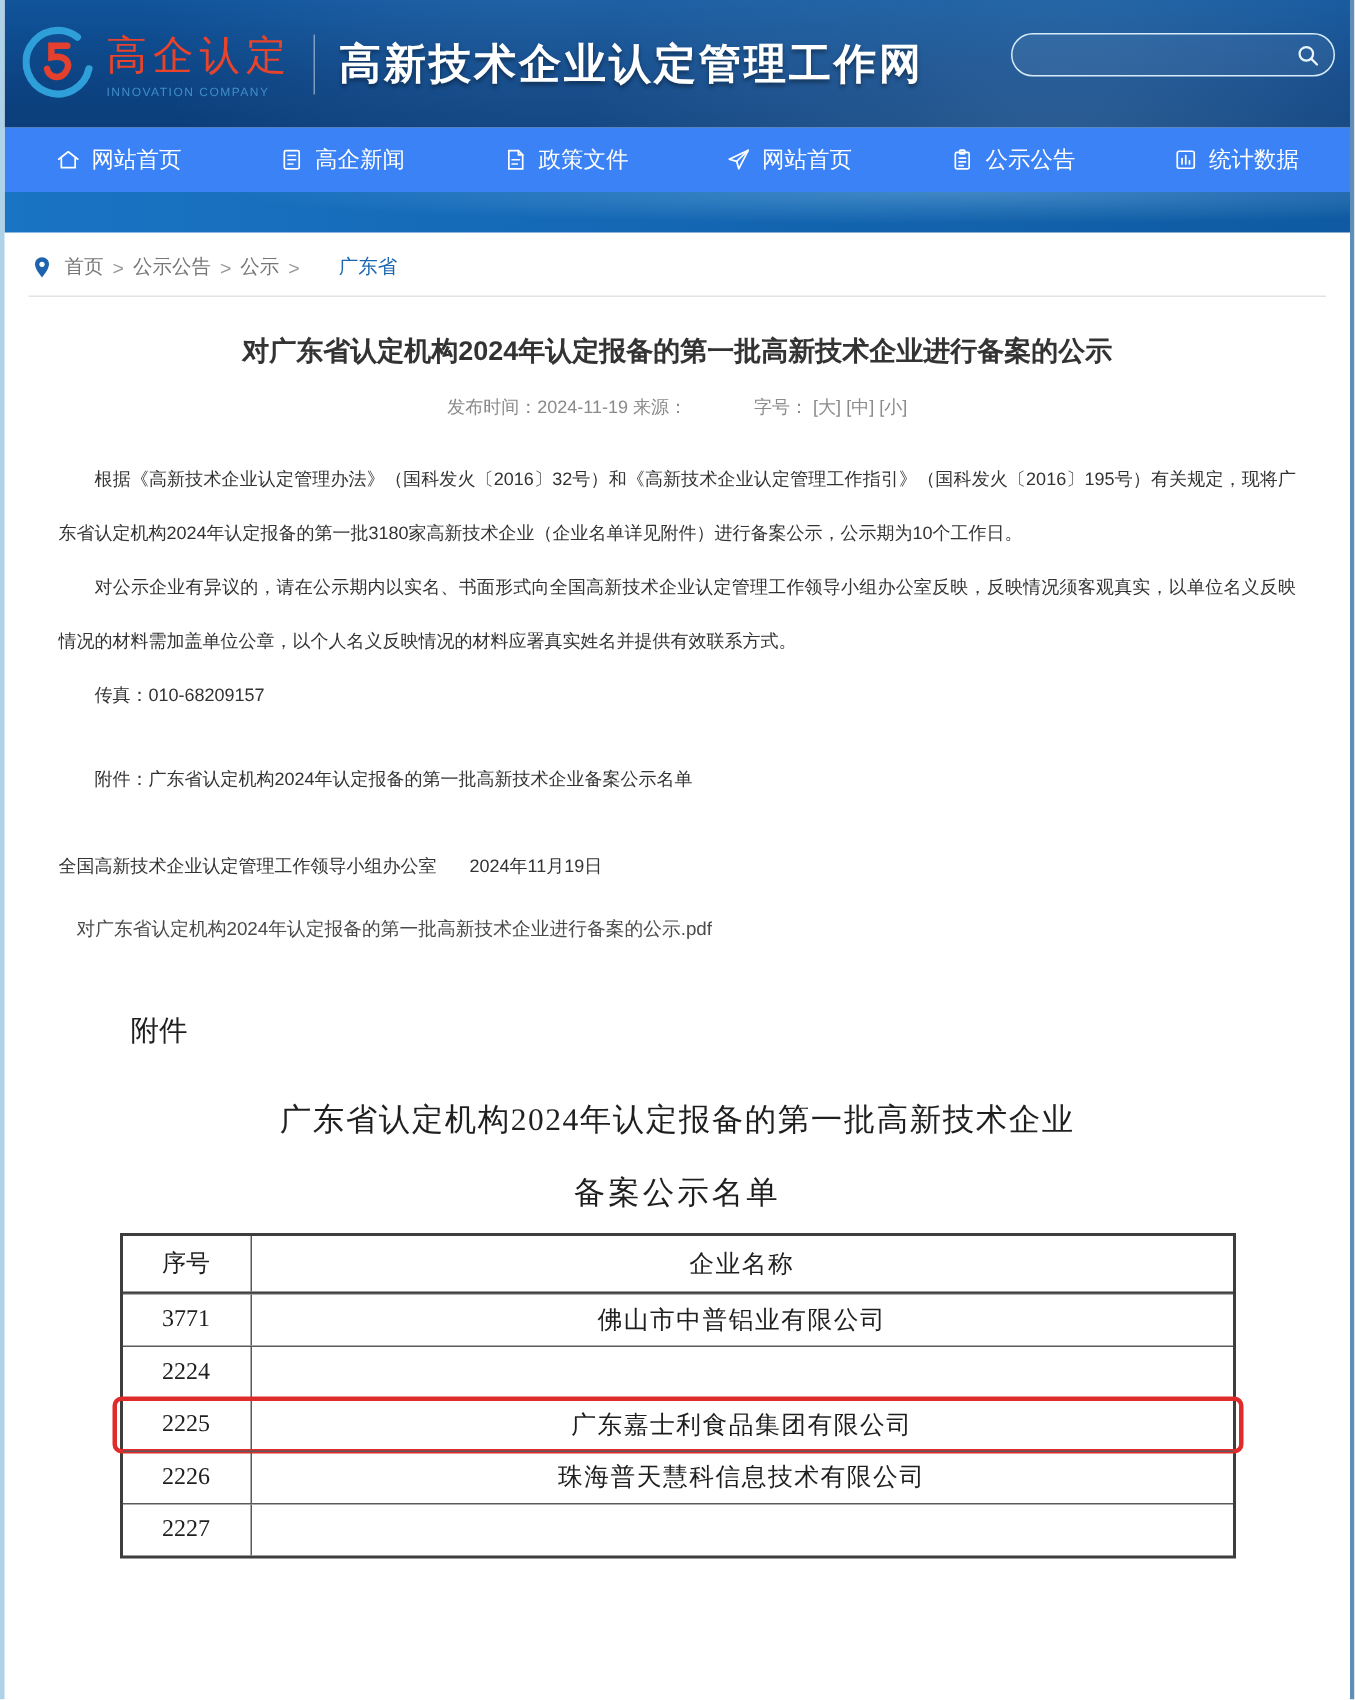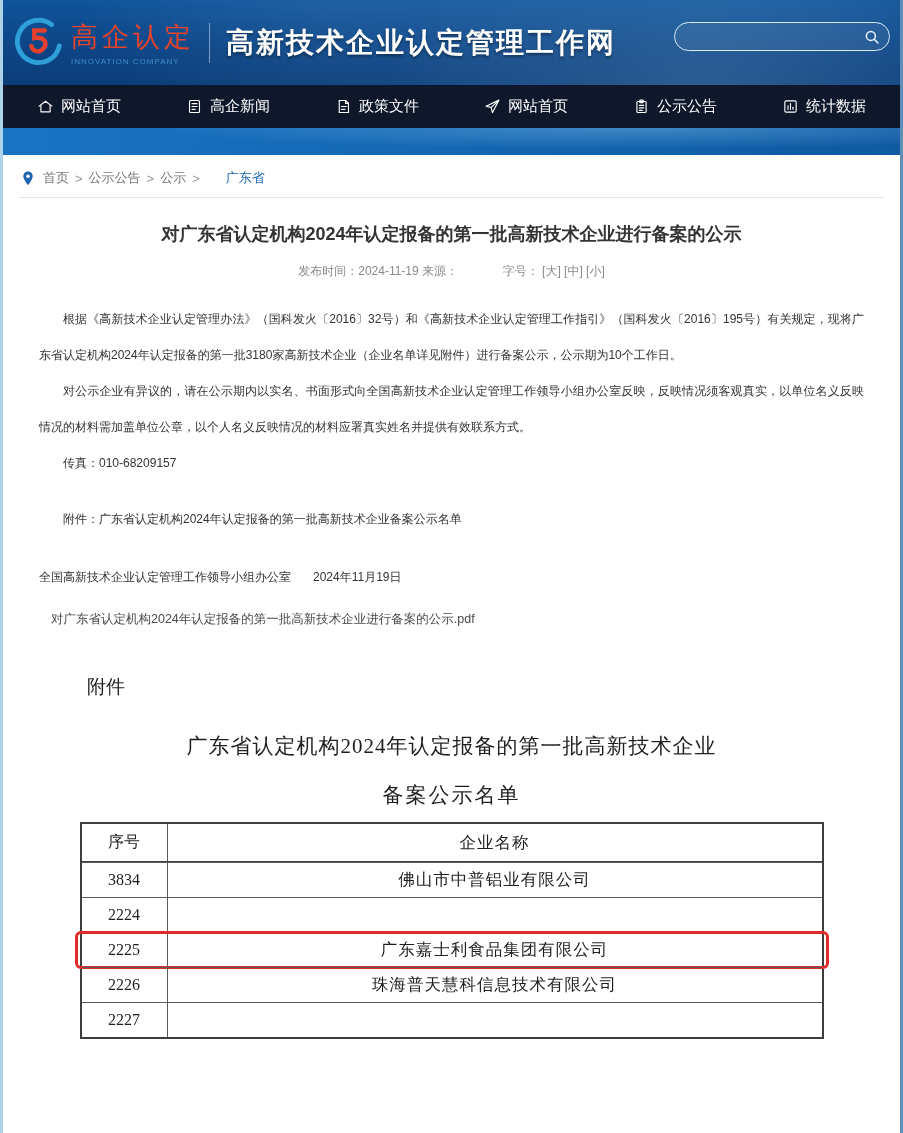--- a/index.html
+++ b/index.html
@@ -29,21 +29,21 @@
   .search-box {
     position: absolute; right: 10px; top: 22px; width: 216px; height: 29px;
     border: 1px solid #d7ecf9; border-radius: 15px; display: flex; align-items: center;
     background: rgba(255,255,255,0.06); z-index: 2; padding: 0 8px 0 14px;
   }
   .search-input { flex: 1; background: transparent; border: none; outline: none; color: #fff; font-size: 13px; min-width: 0; }
   .search-icon { width: 18px; height: 18px; flex: 0 0 auto; cursor: pointer; }
 
   
   .nav-bar {
-    height: 43px; background: #0f172a;
+    height: 43px; background: #3b82f6;
     display: flex; justify-content: space-between; padding: 0 34px;
   }
   .nav-item { display: flex; align-items: center; gap: 7px; color: #fff; font-size: 15px; cursor: pointer; white-space: nowrap; }
   .nav-item svg { width: 17px; height: 17px; }
 
   
   .sub-strip {
     height: 27px;
     background: linear-gradient(90deg, #1a74c4 0%, #1468b4 45%, #0f5aa2 100%);
     position: relative;
@@ -216,21 +216,21 @@
     <div class="doc-label">附件</div>
     <div class="doc-title1">广东省认定机构2024年认定报备的第一批高新技术企业</div>
     <div class="doc-title2">备案公示名单</div>
     <div class="doc-table">
       <div class="doc-tr head">
         <div class="doc-cell-no">序号</div>
         <div class="doc-cell-name">企业名称</div>
       </div>
       <div id="table-body">
           <div class="doc-tr">
-            <div class="doc-cell-no">3834</div>
+            <div class="doc-cell-no">3771</div>
             <div class="doc-cell-name">佛山市中普铝业有限公司</div>
           </div>
           <div class="doc-tr">
             <div class="doc-cell-no">2224</div>
           </div>
           <div class="doc-tr hl">
             <div class="doc-cell-no">2225</div>
             <div class="doc-cell-name">广东嘉士利食品集团有限公司</div>
           </div>
           <div class="doc-tr">

